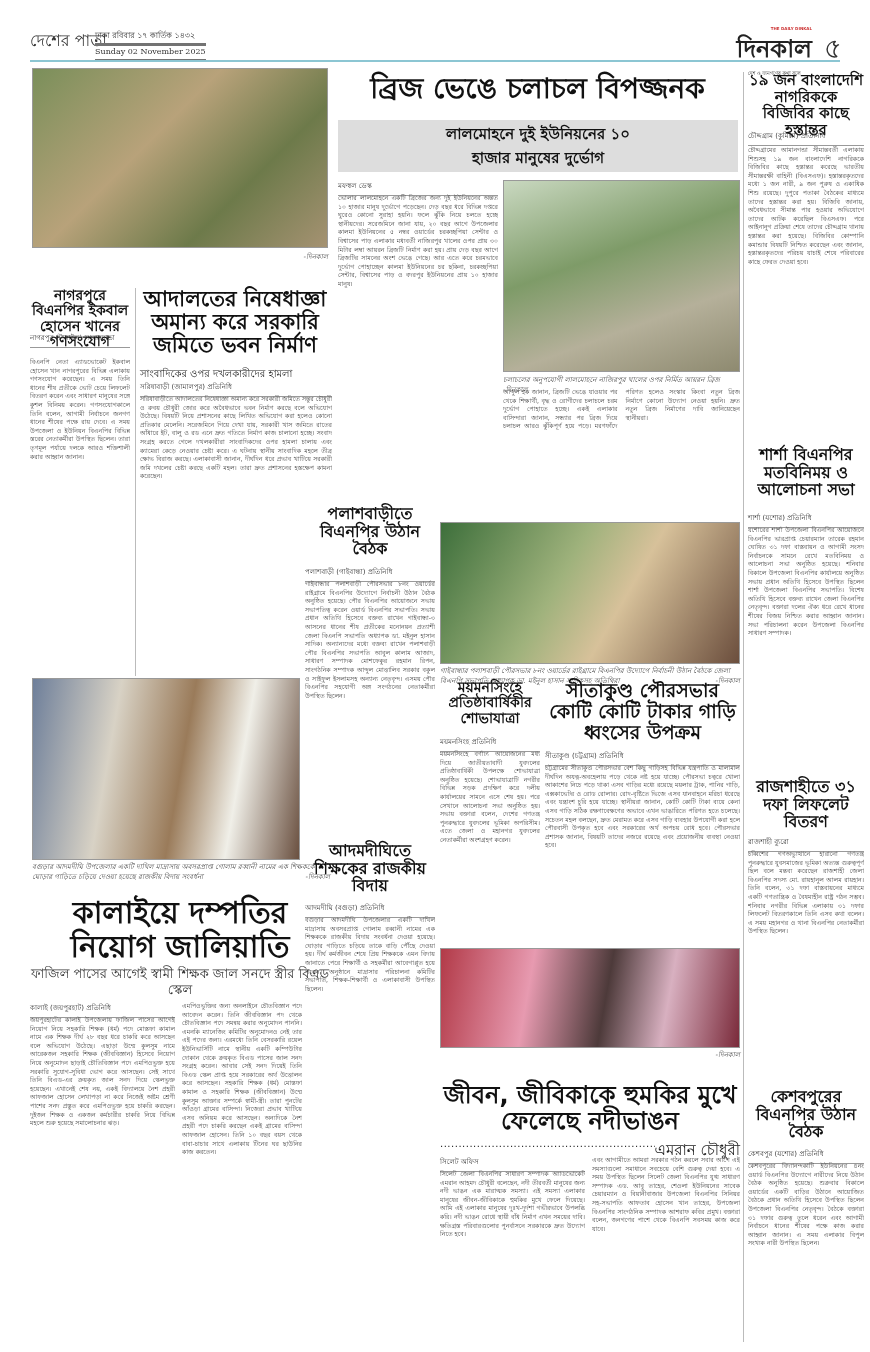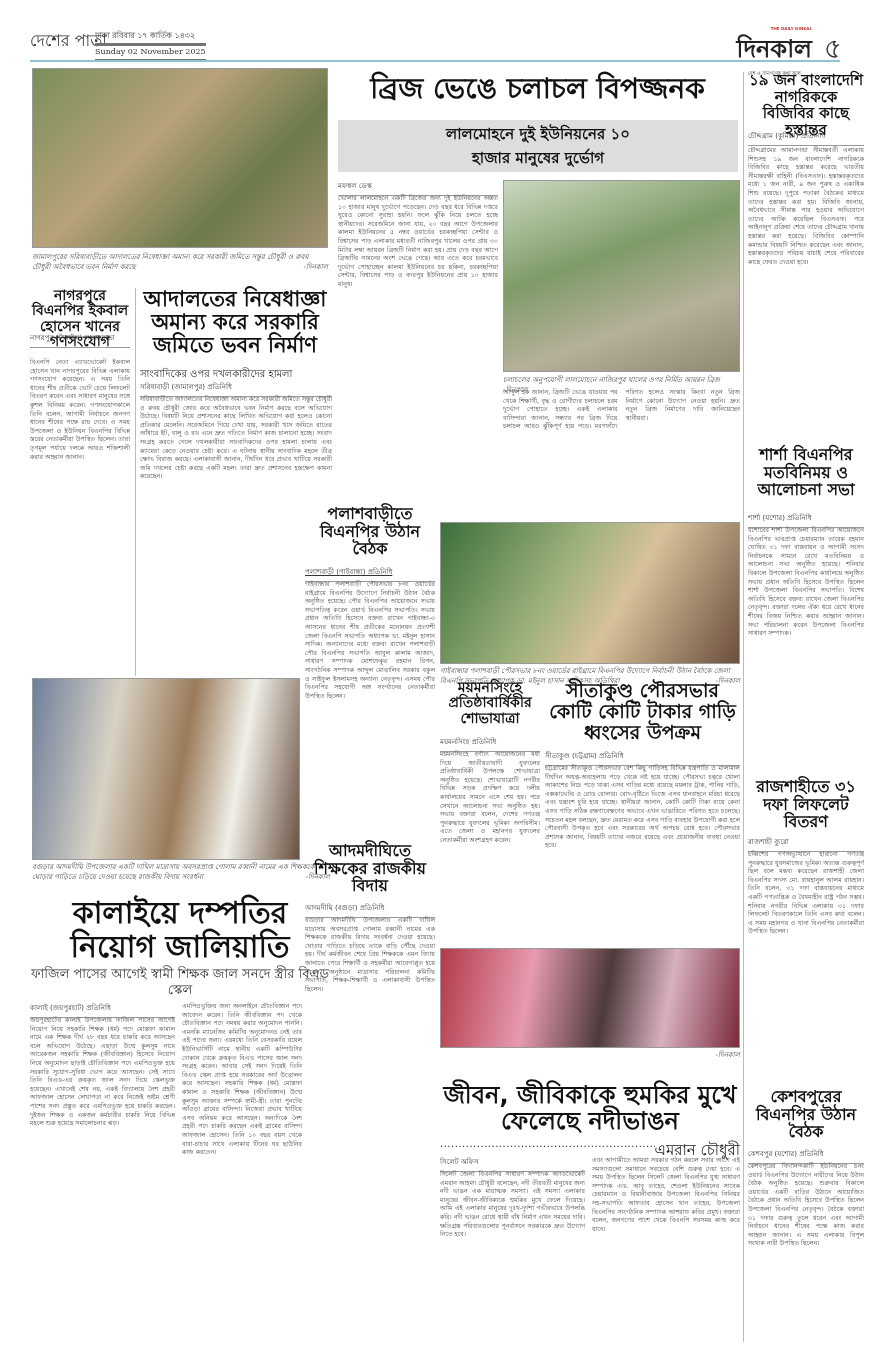--- a/index.html
+++ b/index.html
@@ -38,21 +38,20 @@
 <div class="abs masthead-logo">
   <span class="tag">THE DAILY DINKAL</span>
   <span>দিনকাল</span>
   <span class="sub">দেশ ও জনগণের কথা বলে</span>
 </div>
 <div class="abs page-num">৫</div>
 <div class="abs header-rule"></div>
 
 <div class="abs photo" style="left:32px;top:68px;width:296px;height:180px;"></div>
 <div class="abs caption" style="left:32px;top:252px;width:296px;">
-  <span>জামালপুরের সরিষাবাড়ীতে আদালতের নিষেধাজ্ঞা অমান্য করে সরকারী জমিতে সন্তুর চৌধুরী ও রুবয় চৌধুরী অবৈধভাবে ভবন নির্মাণ করছে</span>
   <span class="credit">-দিনকাল</span>
 </div>
 
 <div class="abs hl" style="left:30px;top:288px;width:100px;font-size:14px;">নাগরপুরে বিএনপির ইকবাল হোসেন খানের গণসংযোগ</div>
 <div class="abs byline" style="left:30px;top:332px;width:100px;">নাগরপুর (টাঙ্গাইল) সংবাদদাতা</div>
 <div class="abs body-text" style="left:30px;top:358px;width:100px;height:318px;">বিএনপি নেতা এ্যাডভোকেট ইকবাল হোসেন খান নাগরপুরের বিভিন্ন এলাকায় গণসংযোগ করেছেন। এ সময় তিনি ধানের শীষ প্রতীকে ভোট চেয়ে লিফলেট বিতরণ করেন এবং সাধারণ মানুষের সঙ্গে কুশল বিনিময় করেন। গণসংযোগকালে তিনি বলেন, আগামী নির্বাচনে জনগণ ধানের শীষের পক্ষে রায় দেবে। এ সময় উপজেলা ও ইউনিয়ন বিএনপির বিভিন্ন স্তরের নেতাকর্মীরা উপস্থিত ছিলেন। তারা তৃণমূল পর্যায়ে দলকে আরও শক্তিশালী করার আহ্বান জানান।</div>
 
 <div class="abs vrule" style="left:135px;top:288px;height:388px;"></div>
 
 <div class="abs hl" style="left:140px;top:288px;width:190px;font-size:21px;">আদালতের নিষেধাজ্ঞা অমান্য করে সরকারি জমিতে ভবন নির্মাণ</div>
@@ -82,21 +81,21 @@
 
 <div class="abs hl" style="left:748px;top:778px;width:116px;font-size:16px;">রাজশাহীতে ৩১ দফা লিফলেট বিতরণ</div>
 <div class="abs byline" style="left:748px;top:836px;width:116px;">রাজশাহী ব্যুরো</div>
 <div class="abs body-text" style="left:748px;top:850px;width:116px;height:230px;">চব্বিশের গণঅভ্যুত্থানে হারানো গণতন্ত্র পুনরুদ্ধারে যুবসমাজের ভূমিকা অত্যন্ত গুরুত্বপূর্ণ ছিল বলে মন্তব্য করেছেন রাজশাহী জেলা বিএনপির সদস্য মো. রায়হানুল আলম রায়হান। তিনি বলেন, ৩১ দফা বাস্তবায়নের মাধ্যমে একটি গণতান্ত্রিক ও বৈষম্যহীন রাষ্ট্র গঠন সম্ভব। শনিবার নগরীর বিভিন্ন এলাকায় ৩১ দফার লিফলেট বিতরণকালে তিনি এসব কথা বলেন। এ সময় মহানগর ও থানা বিএনপির নেতাকর্মীরা উপস্থিত ছিলেন।</div>
 
 <div class="abs hl" style="left:748px;top:1088px;width:116px;font-size:16px;">কেশবপুরের বিএনপির উঠান বৈঠক</div>
 <div class="abs byline" style="left:748px;top:1148px;width:116px;">কেশবপুর (যশোর) প্রতিনিধি</div>
 <div class="abs body-text" style="left:748px;top:1162px;width:116px;height:180px;">কেশবপুরের বিদ্যানন্দকাটি ইউনিয়নের ৪নং ওয়ার্ড বিএনপির উদ্যোগে নারীদের নিয়ে উঠান বৈঠক অনুষ্ঠিত হয়েছে। শুক্রবার বিকালে ওয়ার্ডের একটি বাড়ির উঠানে আয়োজিত বৈঠকে প্রধান অতিথি হিসেবে উপস্থিত ছিলেন উপজেলা বিএনপির নেতৃবৃন্দ। বৈঠকে বক্তারা ৩১ দফার গুরুত্ব তুলে ধরেন এবং আগামী নির্বাচনে ধানের শীষের পক্ষে কাজ করার আহ্বান জানান। এ সময় এলাকার বিপুল সংখ্যক নারী উপস্থিত ছিলেন।</div>
 
 <div class="abs hl" style="left:305px;top:505px;width:130px;font-size:16px;">পলাশবাড়ীতে বিএনপির উঠান বৈঠক</div>
-<div class="abs byline" style="left:305px;top:566px;width:130px;text-decoration:underline;">পলাশবাড়ী (গাইবান্ধা) প্রতিনিধি</div>
+<div class="abs byline" style="left:305px;top:566px;width:130px;">পলাশবাড়ী (গাইবান্ধা) প্রতিনিধি</div>
 <div class="abs body-text" style="left:305px;top:580px;width:130px;height:230px;">গাইবান্ধার পলাশবাড়ী পৌরসভার ৮নং ওয়ার্ডের রাইগ্রামে বিএনপির উদ্যোগে নির্বাচনী উঠান বৈঠক অনুষ্ঠিত হয়েছে। পৌর বিএনপির আয়োজনে সভায় সভাপতিত্ব করেন ওয়ার্ড বিএনপির সভাপতি। সভায় প্রধান অতিথি হিসেবে বক্তব্য রাখেন গাইবান্ধা-৩ আসনের ধানের শীষ প্রতীকের মনোনয়ন প্রত্যাশী জেলা বিএনপি সভাপতি অধ্যাপক ডা. মইনুল হাসান সাদিক। অন্যান্যদের মধ্যে বক্তব্য রাখেন পলাশবাড়ী পৌর বিএনপির সভাপতি আবুল কালাম আজাদ, সাধারণ সম্পাদক মোশফেকুর রহমান রিপন, সাংগঠনিক সম্পাদক আব্দুল মোত্তালিব সরকার বকুল ও সাইফুল ইসলামসহ অন্যান্য নেতৃবৃন্দ। এসময় পৌর বিএনপির সহযোগী অঙ্গ সংগঠনের নেতাকর্মীরা উপস্থিত ছিলেন।</div>
 <div class="abs photo photo3" style="left:440px;top:522px;width:300px;height:142px;"></div>
 <div class="abs caption" style="left:440px;top:666px;width:300px;">
   <span>গাইবান্ধার পলাশবাড়ী পৌরসভার ৮নং ওয়ার্ডের রাইগ্রামে বিএনপির উদ্যোগে নির্বাচনী উঠান বৈঠকে জেলা বিএনপি সভাপতি অধ্যাপক ডা. মইনুল হাসান সাদিকসহ অতিথিরা</span>
   <span class="credit">-দিনকাল</span>
 </div>
 
 <div class="abs photo photo4" style="left:32px;top:678px;width:268px;height:182px;"></div>
 <div class="abs caption" style="left:32px;top:862px;width:298px;">
   <span>বগুড়ার আদমদীঘি উপজেলার একটি দাখিল মাদ্রাসায় অবসরপ্রাপ্ত গোলাম রব্বানী নামের এক শিক্ষককে ঘোড়ার গাড়িতে চড়িয়ে দেওয়া হয়েছে রাজকীয় বিদায় সংবর্ধনা</span>

